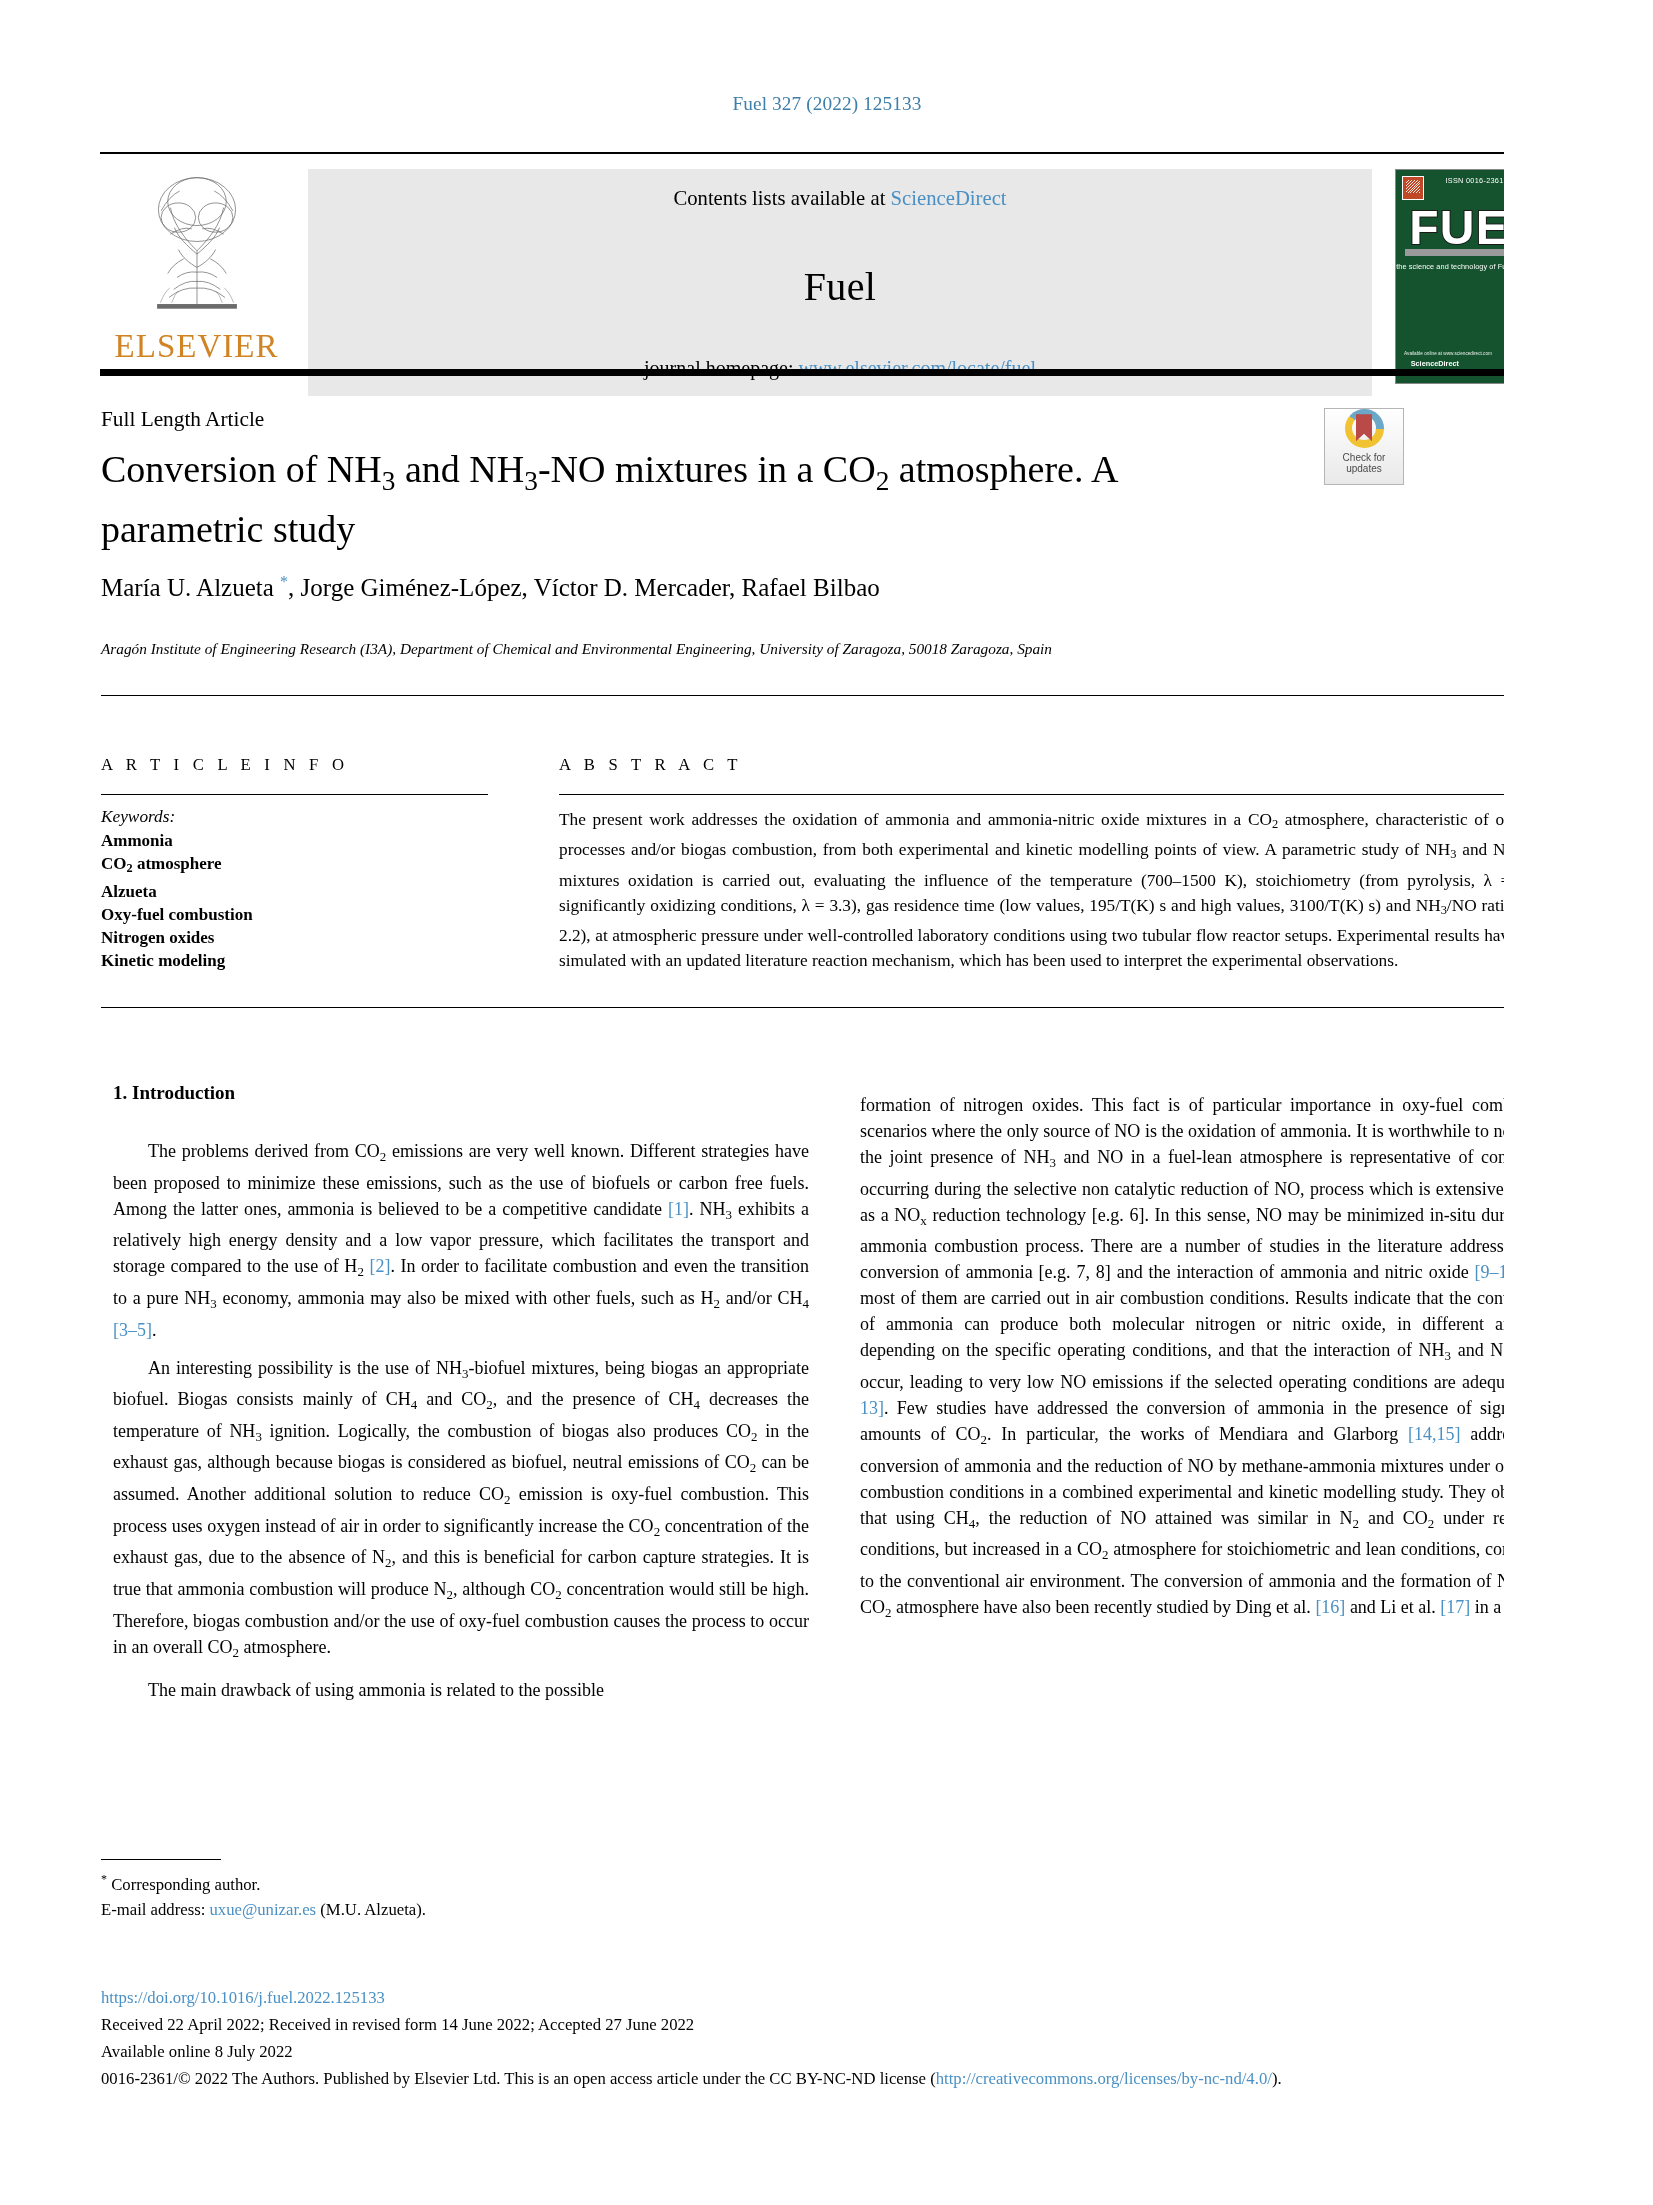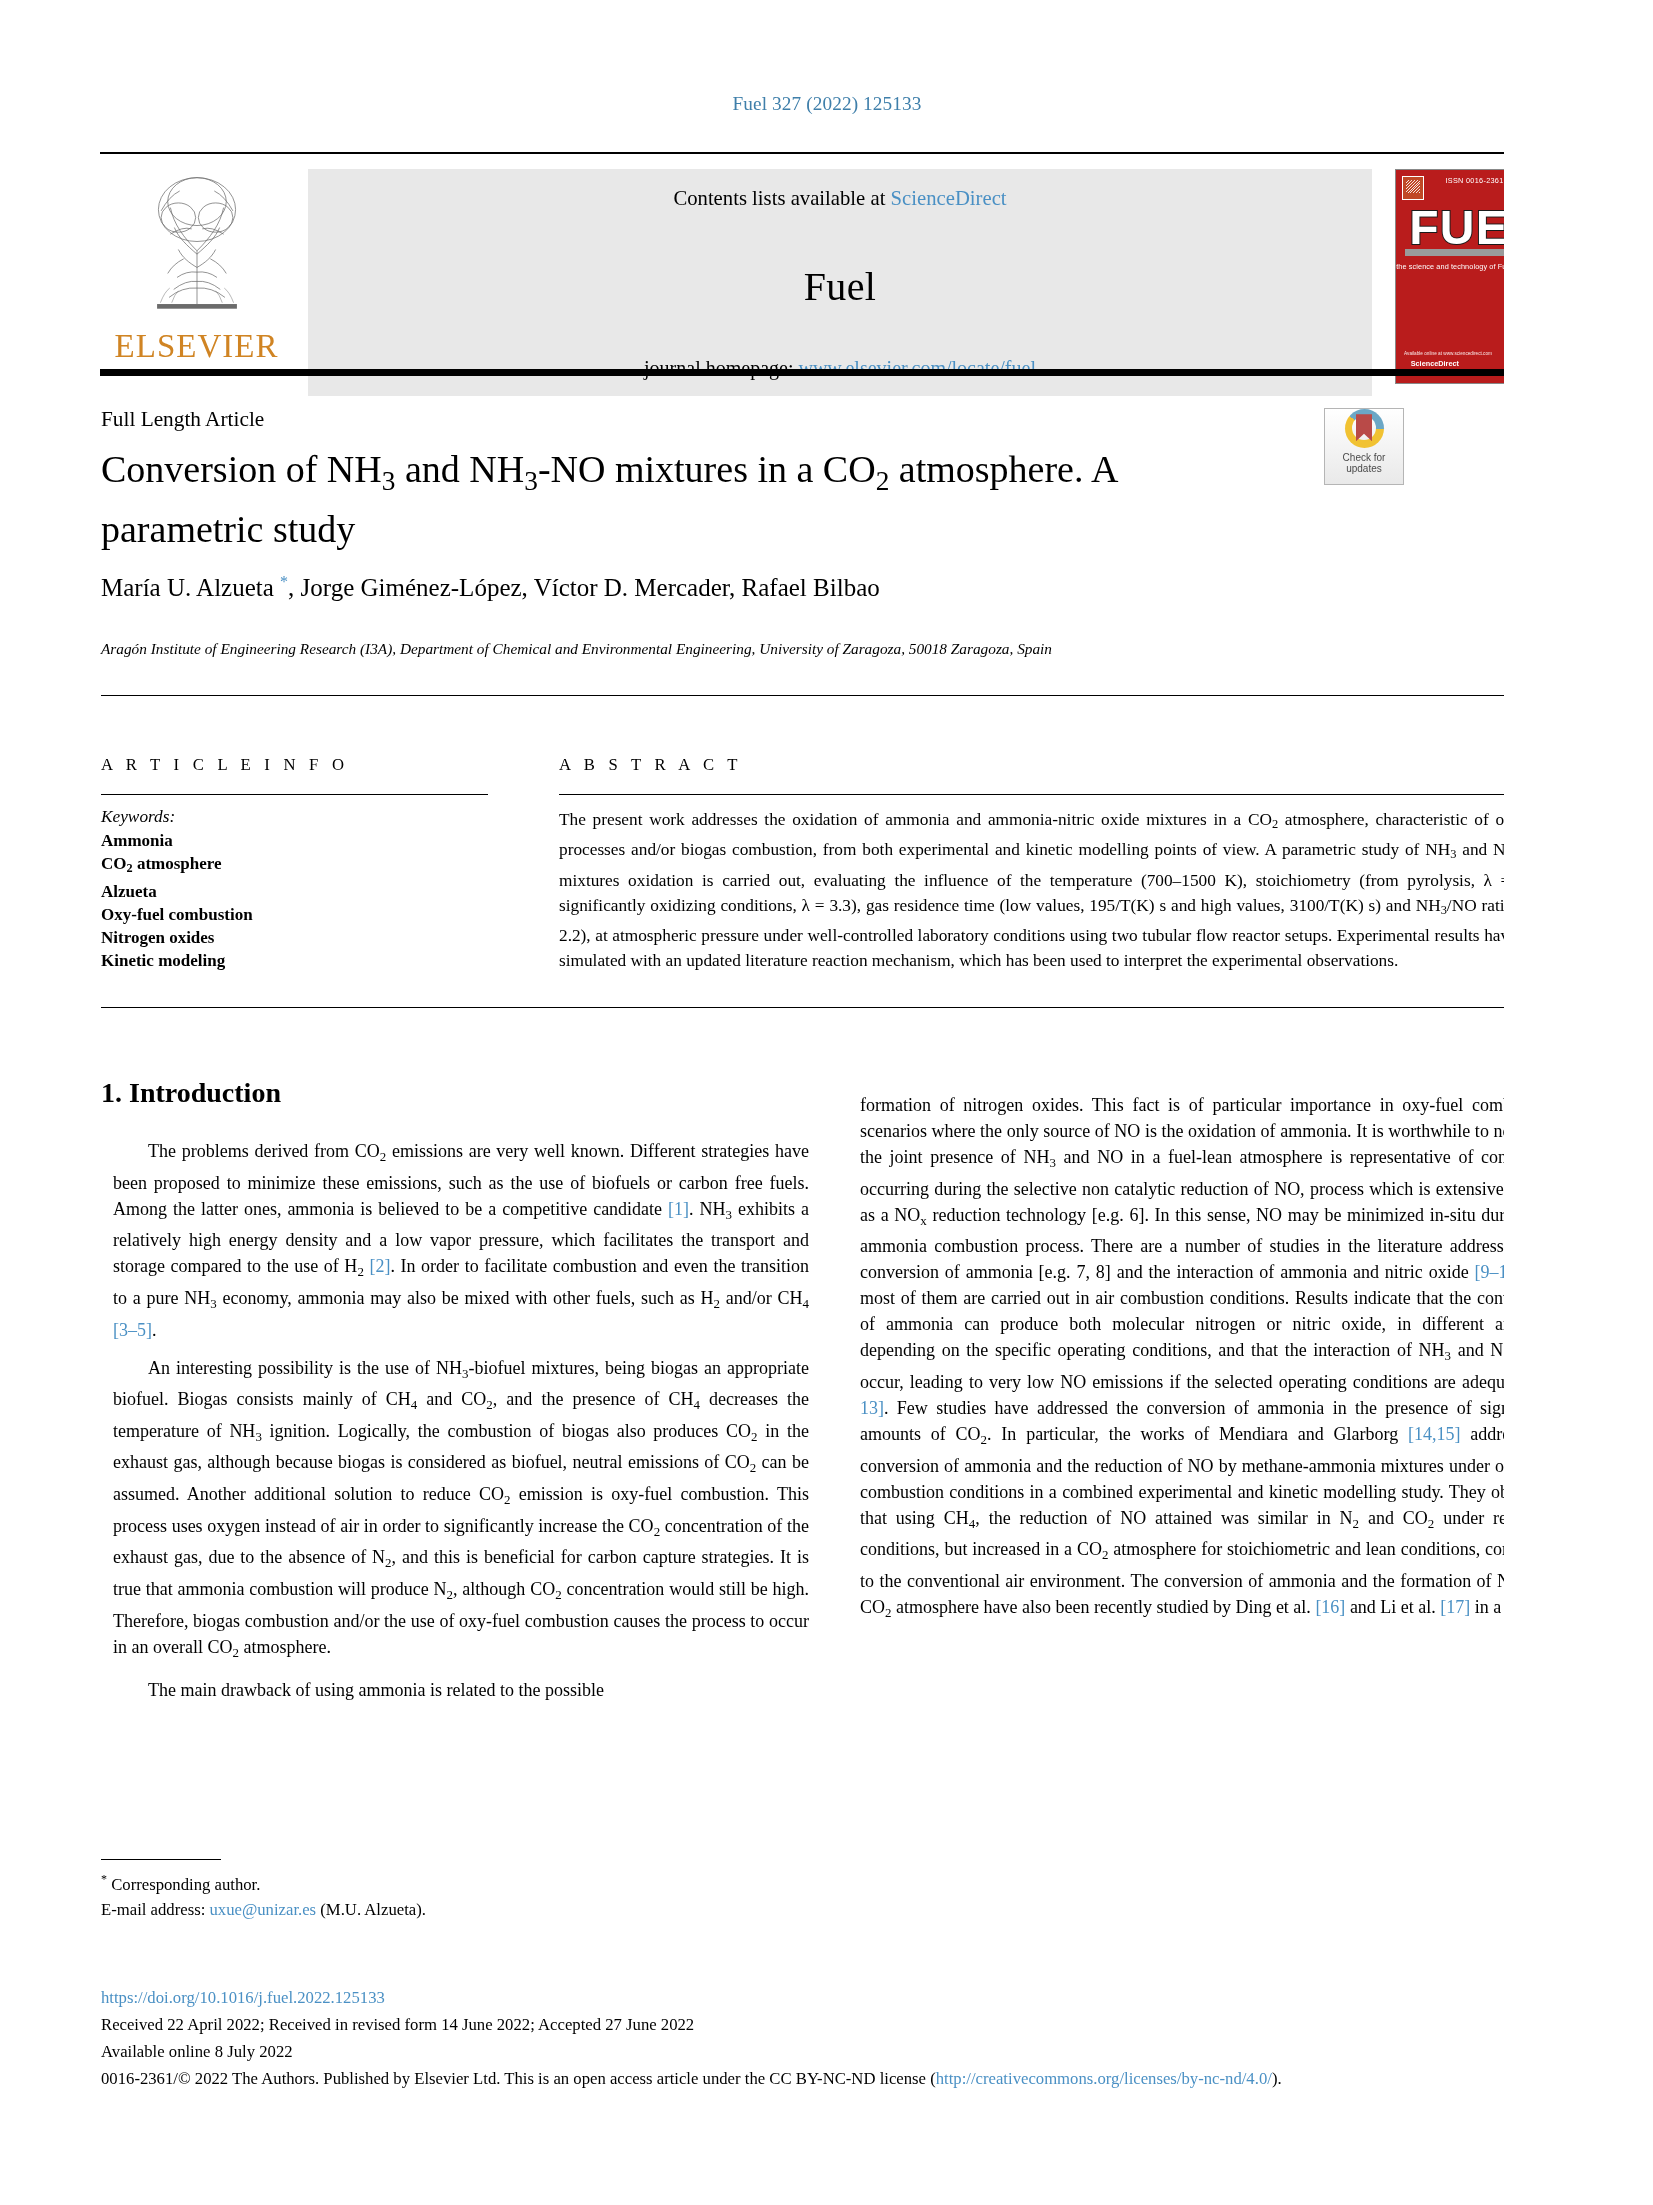--- a/index.html
+++ b/index.html
@@ -102,21 +102,21 @@
   .cover-block {
     width: 167px;
     flex: 0 0 167px;
     display: flex;
     align-items: flex-start;
     justify-content: flex-end;
   }
   .cover {
     width: 157px;
     height: 213px;
-    background: #b91c1c;
+    background: #14532d;
     border: 0.7px solid #888;
     position: relative;
     overflow: hidden;
   }
   .cover .issn {
     position: absolute;
     top: 6.7px;
     left: 0;
     width: 100%;
     text-align: center;
@@ -361,23 +361,23 @@
     position: absolute;
     top: 1080px;
     width: 720px;
     font-size: 18px;
     line-height: 26px;
     text-align: justify;
   }
   .col.left { left: 101px; }
   .col.right { left: 848px; }
   .h2 {
-    font-size: 28px;
+    font-size: 19px;
     font-weight: bold;
-    margin: 0 0 32px 0;
+    margin: 0 0 32px 12px;
   }
   .col p {
     margin: 12px;
     text-indent: 35px;
   }
   .col p.noind { text-indent: 0; }
   a, .lnk { color: #4a90c4; text-decoration: none; }
   sub { font-size: 0.72em; vertical-align: -0.28em; }
 
   

